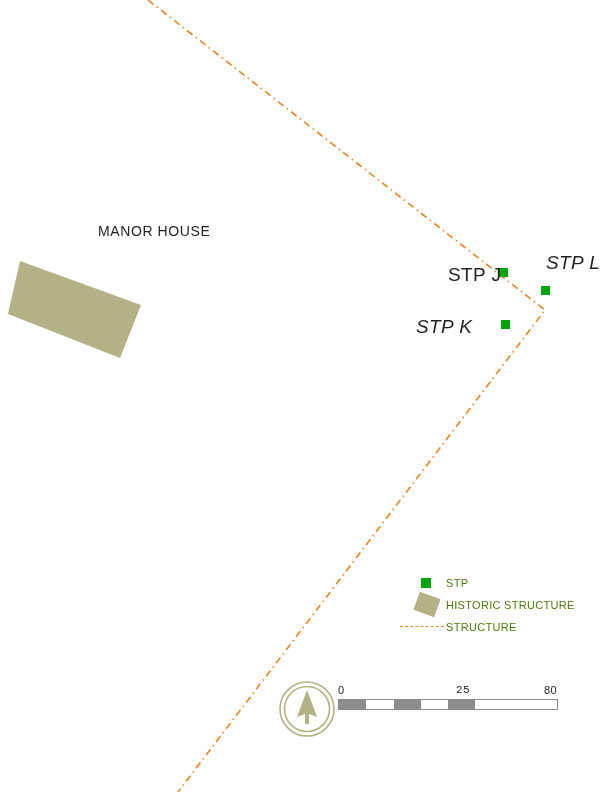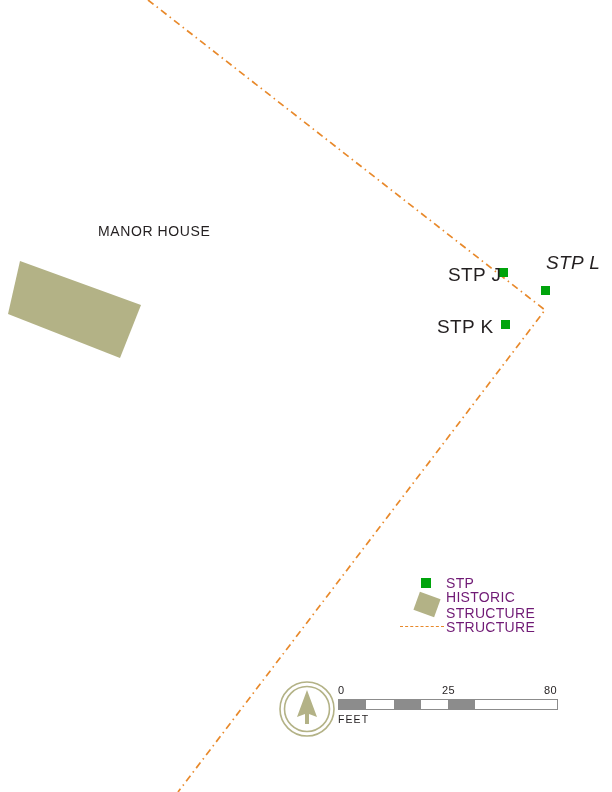--- a/index.html
+++ b/index.html
@@ -36,44 +36,44 @@
   #manor-house-label {
     left: 98px;
     top: 216px;
   }
   .stp-label {
     font-size: 19px;
     letter-spacing: 0.4px;
   }
   #stp-j-label { left: 440px; top: 264px; margin-left: 8px; }
   #stp-l-label { left: 546px; top: 252px; font-style: italic; }
-  #stp-k-label { left: 437px; top: 316px; }
+  #stp-k-label { left: 416px; top: 316px; font-style: italic; }
 
   
   #legend {
     position: absolute;
     left: 398px;
     top: 572px;
     width: 190px;
   }
   .legend-row {
     display: flex;
     align-items: center;
     height: 22px;
   }
   .legend-symbol {
     width: 48px;
     height: 22px;
     position: relative;
     flex: 0 0 48px;
   }
   .legend-text {
-    font-size: 14px;
+    font-size: 11px;
     letter-spacing: 0.3px;
-    color: #701a75;
+    color: #4d7c0f;
     font-family: "Liberation Sans", sans-serif;
   }
   .swatch-stp {
     position: absolute;
     left: 23px;
     top: 6px;
     width: 10px;
     height: 10px;
     background: #00a40c;
   }
@@ -121,21 +121,21 @@
     height: 15px;
   }
   .scale-tick-label {
     position: absolute;
     font-size: 11px;
     color: #231f20;
     font-family: "Liberation Sans", sans-serif;
     letter-spacing: 0.5px;
   }
   #tick-0 { left: 0px; }
-  #tick-25 { left: 104px; }
+  #tick-25 { left: 118px; font-family: Liberation Mono, monospace; }
   #tick-50 { left: 206px; }
   #scale-bar {
     display: flex;
     width: 220px;
     height: 11px;
     border: 1px solid #8c8c8c;
     box-sizing: border-box;
   }
   .scale-seg {
     height: 100%;
@@ -211,15 +211,14 @@
       <span class="scale-tick-label" id="tick-50">80</span>
     </div>
     <div id="scale-bar">
       <span class="scale-seg seg-fill" style="width:12.5%"></span>
       <span class="scale-seg seg-empty" style="width:12.5%"></span>
       <span class="scale-seg seg-fill" style="width:12.5%"></span>
       <span class="scale-seg seg-empty" style="width:12.5%"></span>
       <span class="scale-seg seg-fill" style="width:12.5%"></span>
       <span class="scale-seg seg-empty" style="width:37.5%"></span>
     </div>
-    <div id="feet-label">FEET</div>
   </div>
 </div>
 
 </body></html>

